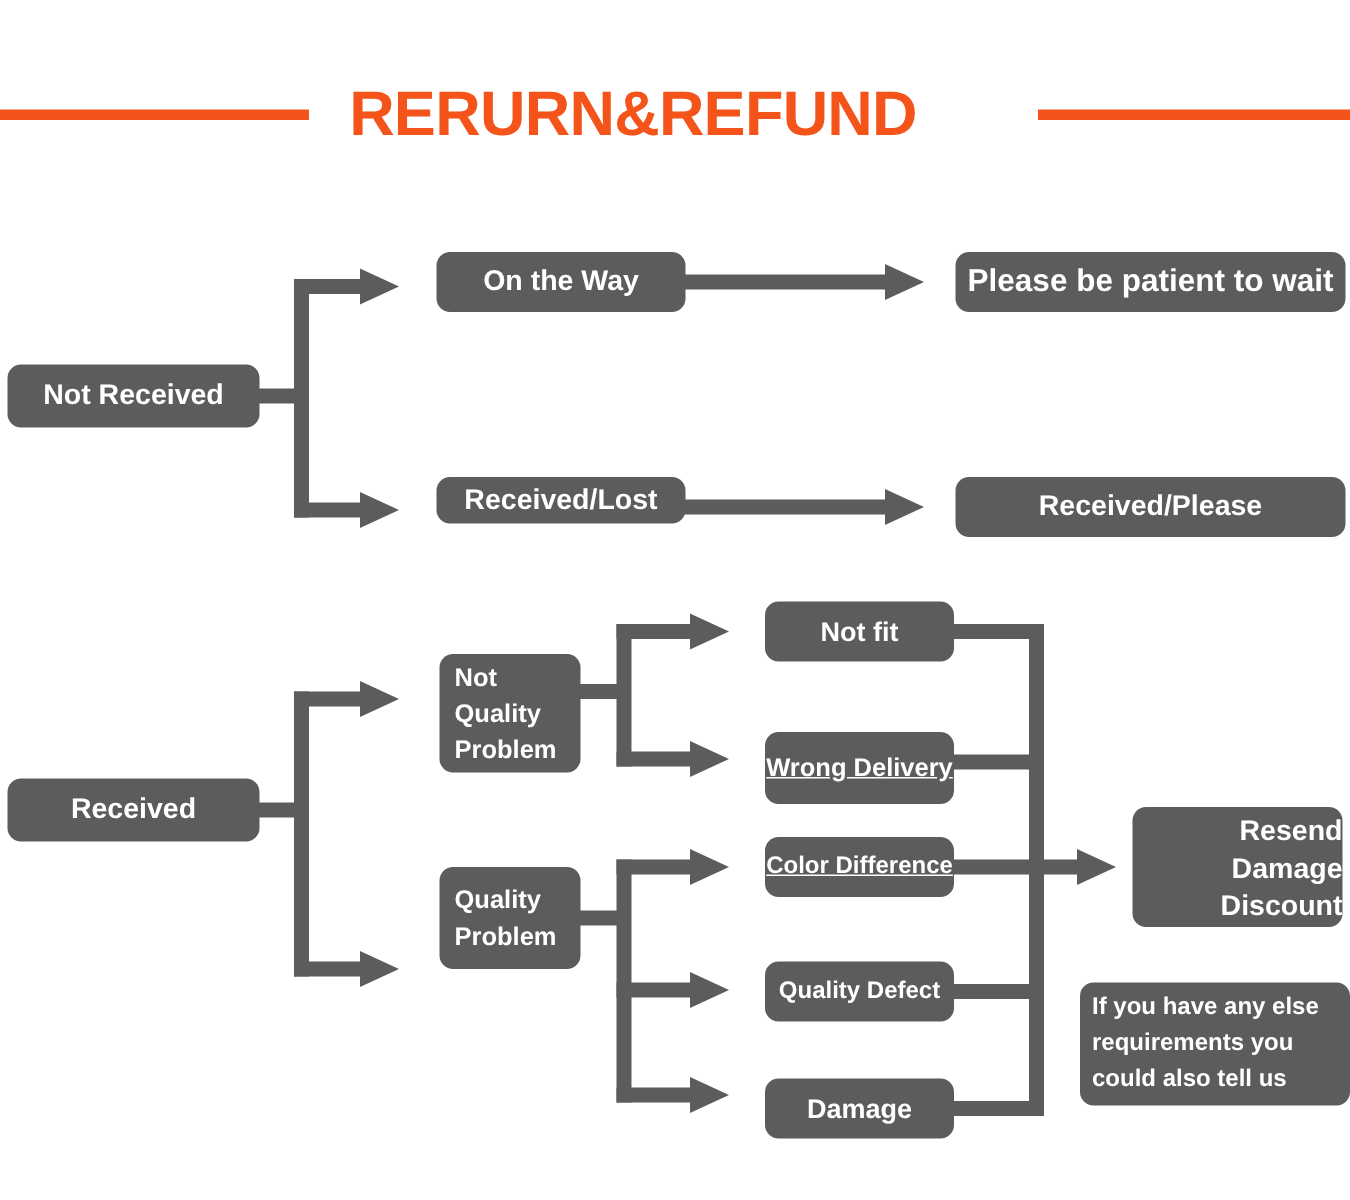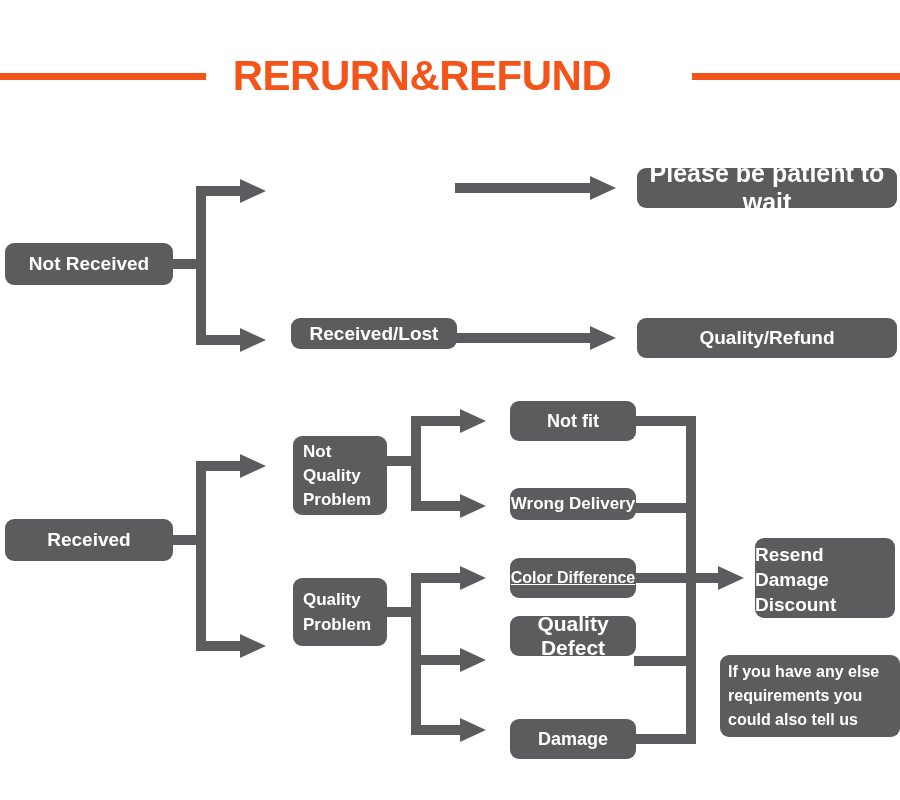--- a/index.html
+++ b/index.html
@@ -113,28 +113,29 @@
   <div class="conn" style="left:171px; top:259px; width:32px; height:10px;"></div>
 
   <div class="conn" style="left:196px; top:186px; width:10px; height:159px;"></div>
 
   <div class="conn" style="left:196px; top:186px; width:50px; height:10px;"></div>
   <div class="arrow" style="left:240px; top:179px;"></div>
 
   <div class="conn" style="left:196px; top:335px; width:50px; height:10px;"></div>
   <div class="arrow" style="left:240px; top:328px;"></div>
 
+  <div class="node center" style="left:291px; top:168px; width:166px; height:40px; font-size:19px;">On the Way</div>
   <div class="conn" style="left:455px; top:183px; width:140px; height:10px;"></div>
   <div class="arrow" style="left:590px; top:176px;"></div>
-  <div class="node center" style="left:637px; top:168px; width:260px; height:40px; font-size:25px;">Please be patient to wait</div>
+  <div class="node center" style="left:637px; top:168px; width:260px; height:40px; font-size:21px;">Please be patient to wait</div>
 
   <div class="node center" style="left:291px; top:318px; width:166px; height:31px; font-size:19px;">Received/Lost</div>
   <div class="conn" style="left:455px; top:333px; width:140px; height:10px;"></div>
   <div class="arrow" style="left:590px; top:326px;"></div>
-  <div class="node center" style="left:637px; top:318px; width:260px; height:40px; font-size:19px;">Quality/Refund</div>
+  <div class="node center" style="left:637px; top:318px; width:260px; height:40px; font-size:19px;">Received/Please</div>
 
   <div class="node center" style="left:5px; top:519px; width:168px; height:42px; font-size:19px;">Received</div>
 
   <div class="conn" style="left:171px; top:535px; width:32px; height:10px;"></div>
   <div class="conn" style="left:196px; top:461px; width:10px; height:190px;"></div>
 
   <div class="conn" style="left:196px; top:461px; width:50px; height:10px;"></div>
   <div class="arrow" style="left:240px; top:454px;"></div>
 
   <div class="conn" style="left:196px; top:641px; width:50px; height:10px;"></div>
@@ -161,36 +162,36 @@
   <div class="conn" style="left:385px; top:607px; width:33px; height:10px;"></div>
   <div class="conn" style="left:411px; top:573px; width:10px; height:162px;"></div>
   <div class="conn" style="left:411px; top:573px; width:55px; height:10px;"></div>
   <div class="arrow" style="left:460px; top:566px;"></div>
   <div class="conn" style="left:411px; top:655px; width:55px; height:10px;"></div>
   <div class="arrow" style="left:460px; top:648px;"></div>
   <div class="conn" style="left:411px; top:725px; width:55px; height:10px;"></div>
   <div class="arrow" style="left:460px; top:718px;"></div>
 
   <div class="node center" style="left:510px; top:401px; width:126px; height:40px; font-size:18px;">Not fit</div>
-  <div class="node center" style="left:510px; top:488px; width:126px; height:32px; font-size:17px;">Wrong Delivery</div>
+  <div class="node center" style="left:510px; top:488px; width:126px; height:48px; font-size:17px;text-decoration:underline;">Wrong Delivery</div>
   <div class="node center" style="left:510px; top:558px; width:126px; height:40px; font-size:16px;text-decoration:underline;">Color Difference</div>
-  <div class="node center" style="left:510px; top:616px; width:126px; height:40px; font-size:21px;">Quality Defect</div>
+  <div class="node center" style="left:510px; top:641px; width:126px; height:40px; font-size:16px;">Quality Defect</div>
   <div class="node center" style="left:510px; top:719px; width:126px; height:40px; font-size:18px;">Damage</div>
 
   <div class="conn" style="left:634px; top:416px; width:62px; height:10px;"></div>
   <div class="conn" style="left:634px; top:503px; width:62px; height:10px;"></div>
   <div class="conn" style="left:634px; top:573px; width:62px; height:10px;"></div>
   <div class="conn" style="left:634px; top:656px; width:62px; height:10px;"></div>
   <div class="conn" style="left:634px; top:734px; width:62px; height:10px;"></div>
   <div class="conn" style="left:686px; top:416px; width:10px; height:328px;"></div>
 
   <div class="conn" style="left:686px; top:573px; width:46px; height:10px;"></div>
   <div class="arrow" style="left:718px; top:566px;"></div>
 
-  <div class="node multi" style="left:755px; top:538px; width:140px; height:80px; font-size:19px; line-height:25px; padding:4px 0 0 0; text-align:left;">
+  <div class="node multi" style="left:755px; top:538px; width:140px; height:80px; font-size:19px; line-height:25px; padding:4px 0 0 0; text-align:right;">
     <span class="line">Resend</span>
     <span class="line">Damage</span>
     <span class="line">Discount</span>
   </div>
 
   <svg class="bubble-tail" style="left:720px; top:600px;" width="130" height="80" viewBox="0 0 130 80">
     <polygon points="15,8 100,0 95,70 55,70" fill="#5c5c5e"></polygon>
   </svg>
 
   <div class="bubble" style="left:720px; top:655px; width:180px; height:82px; font-size:16px; line-height:24px; padding:5px 0 0 8px;">

